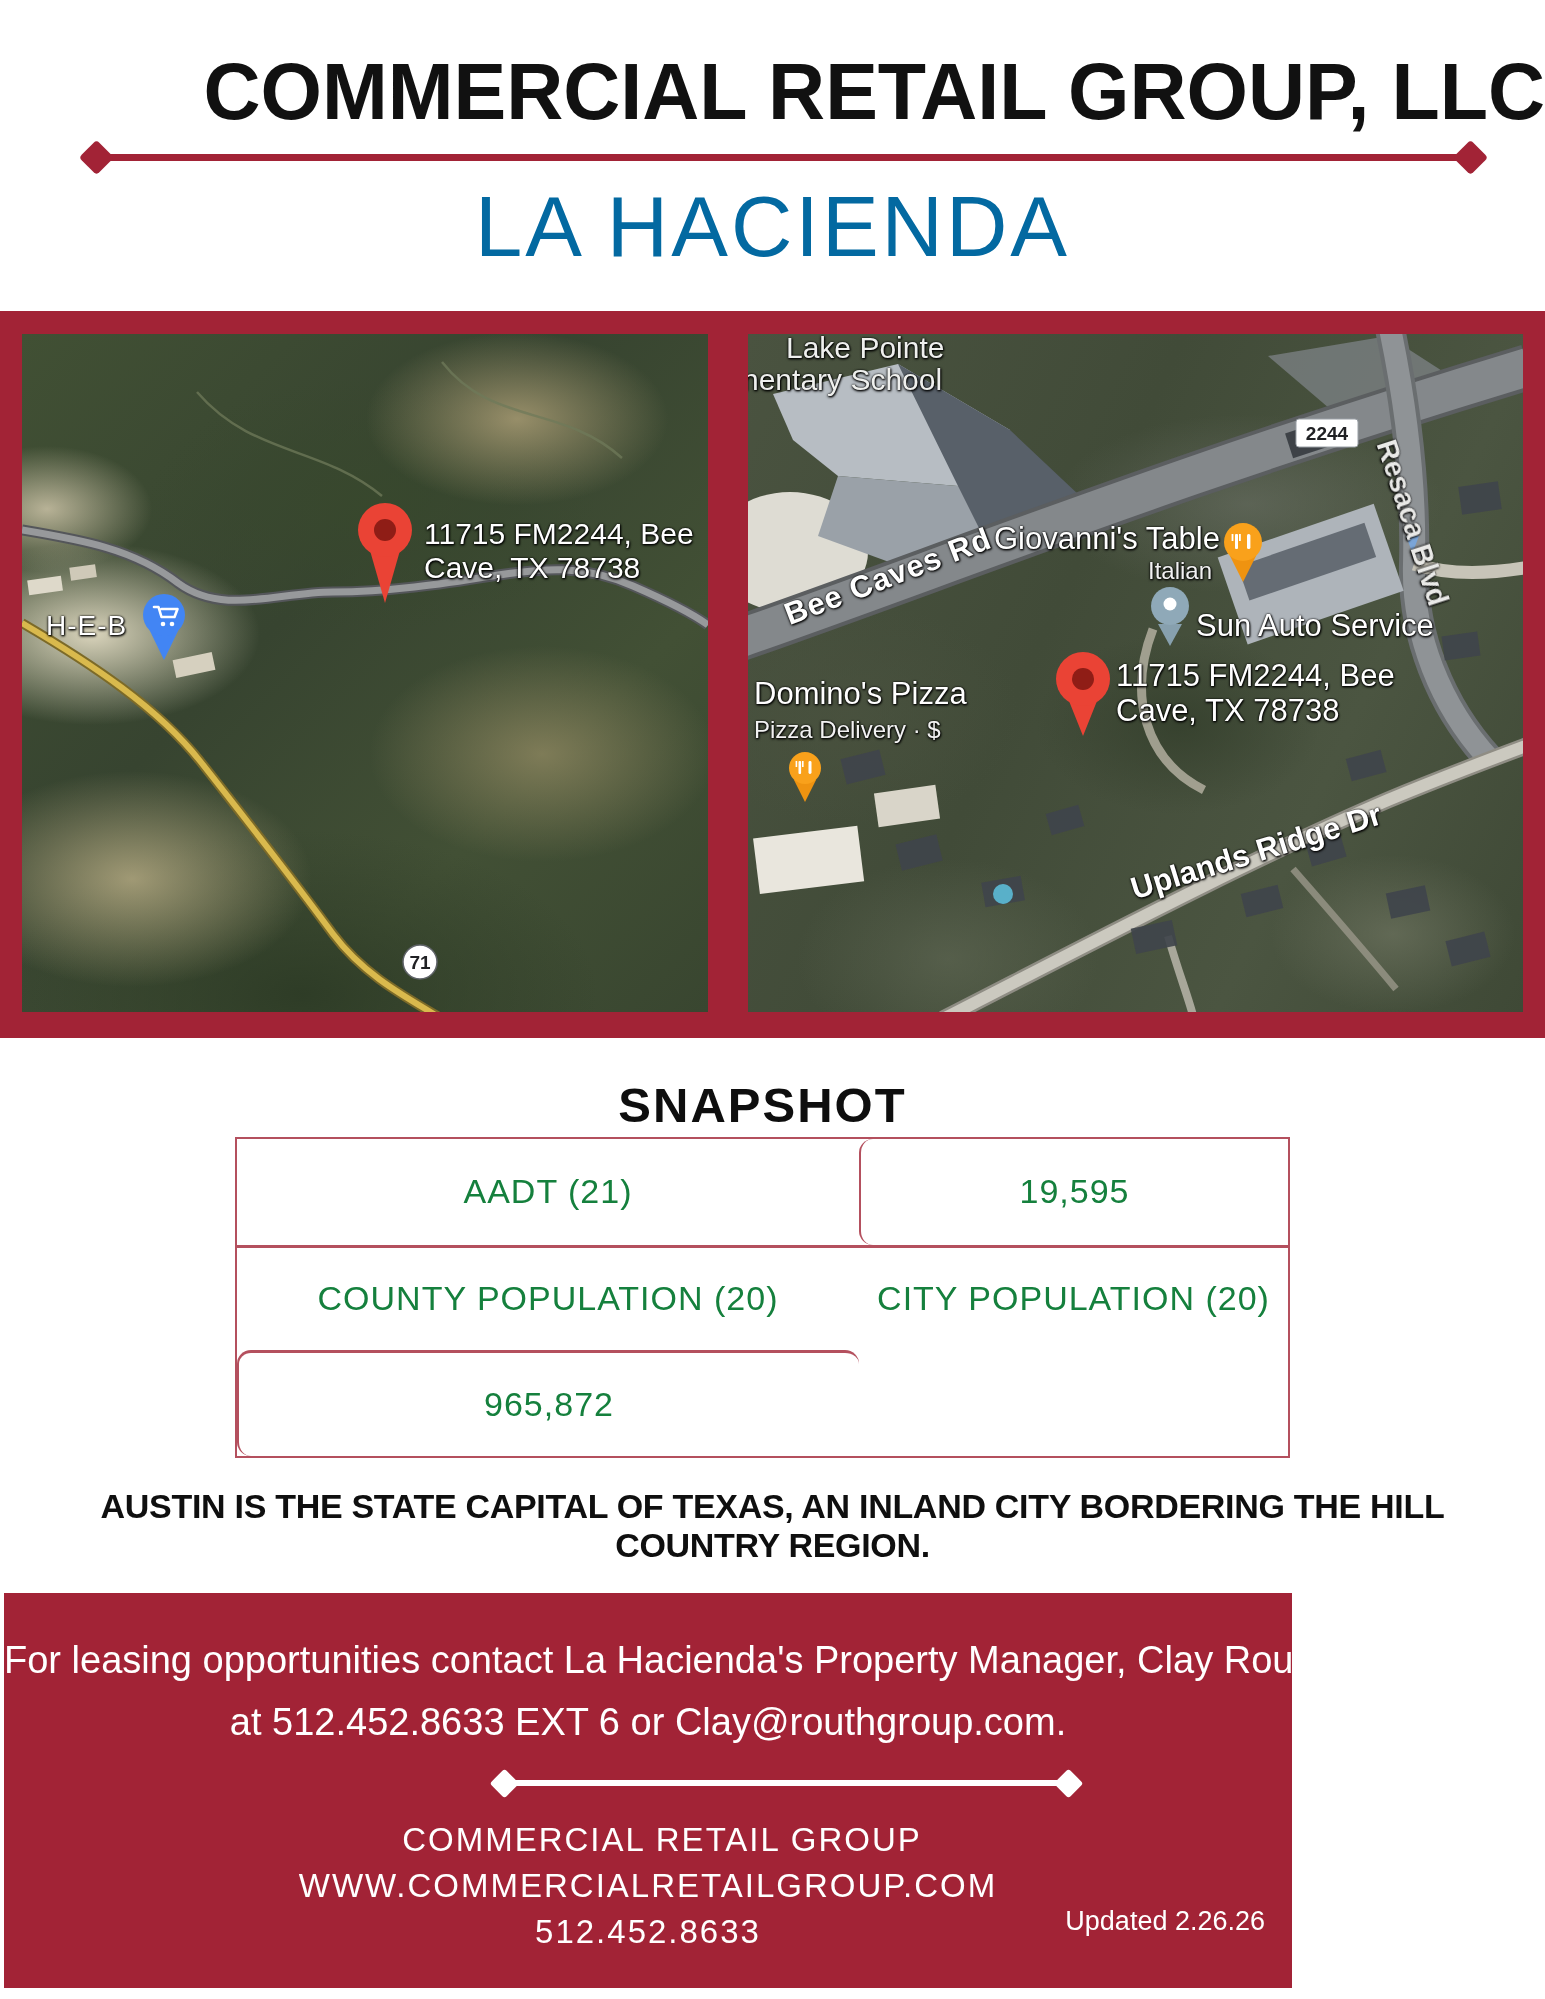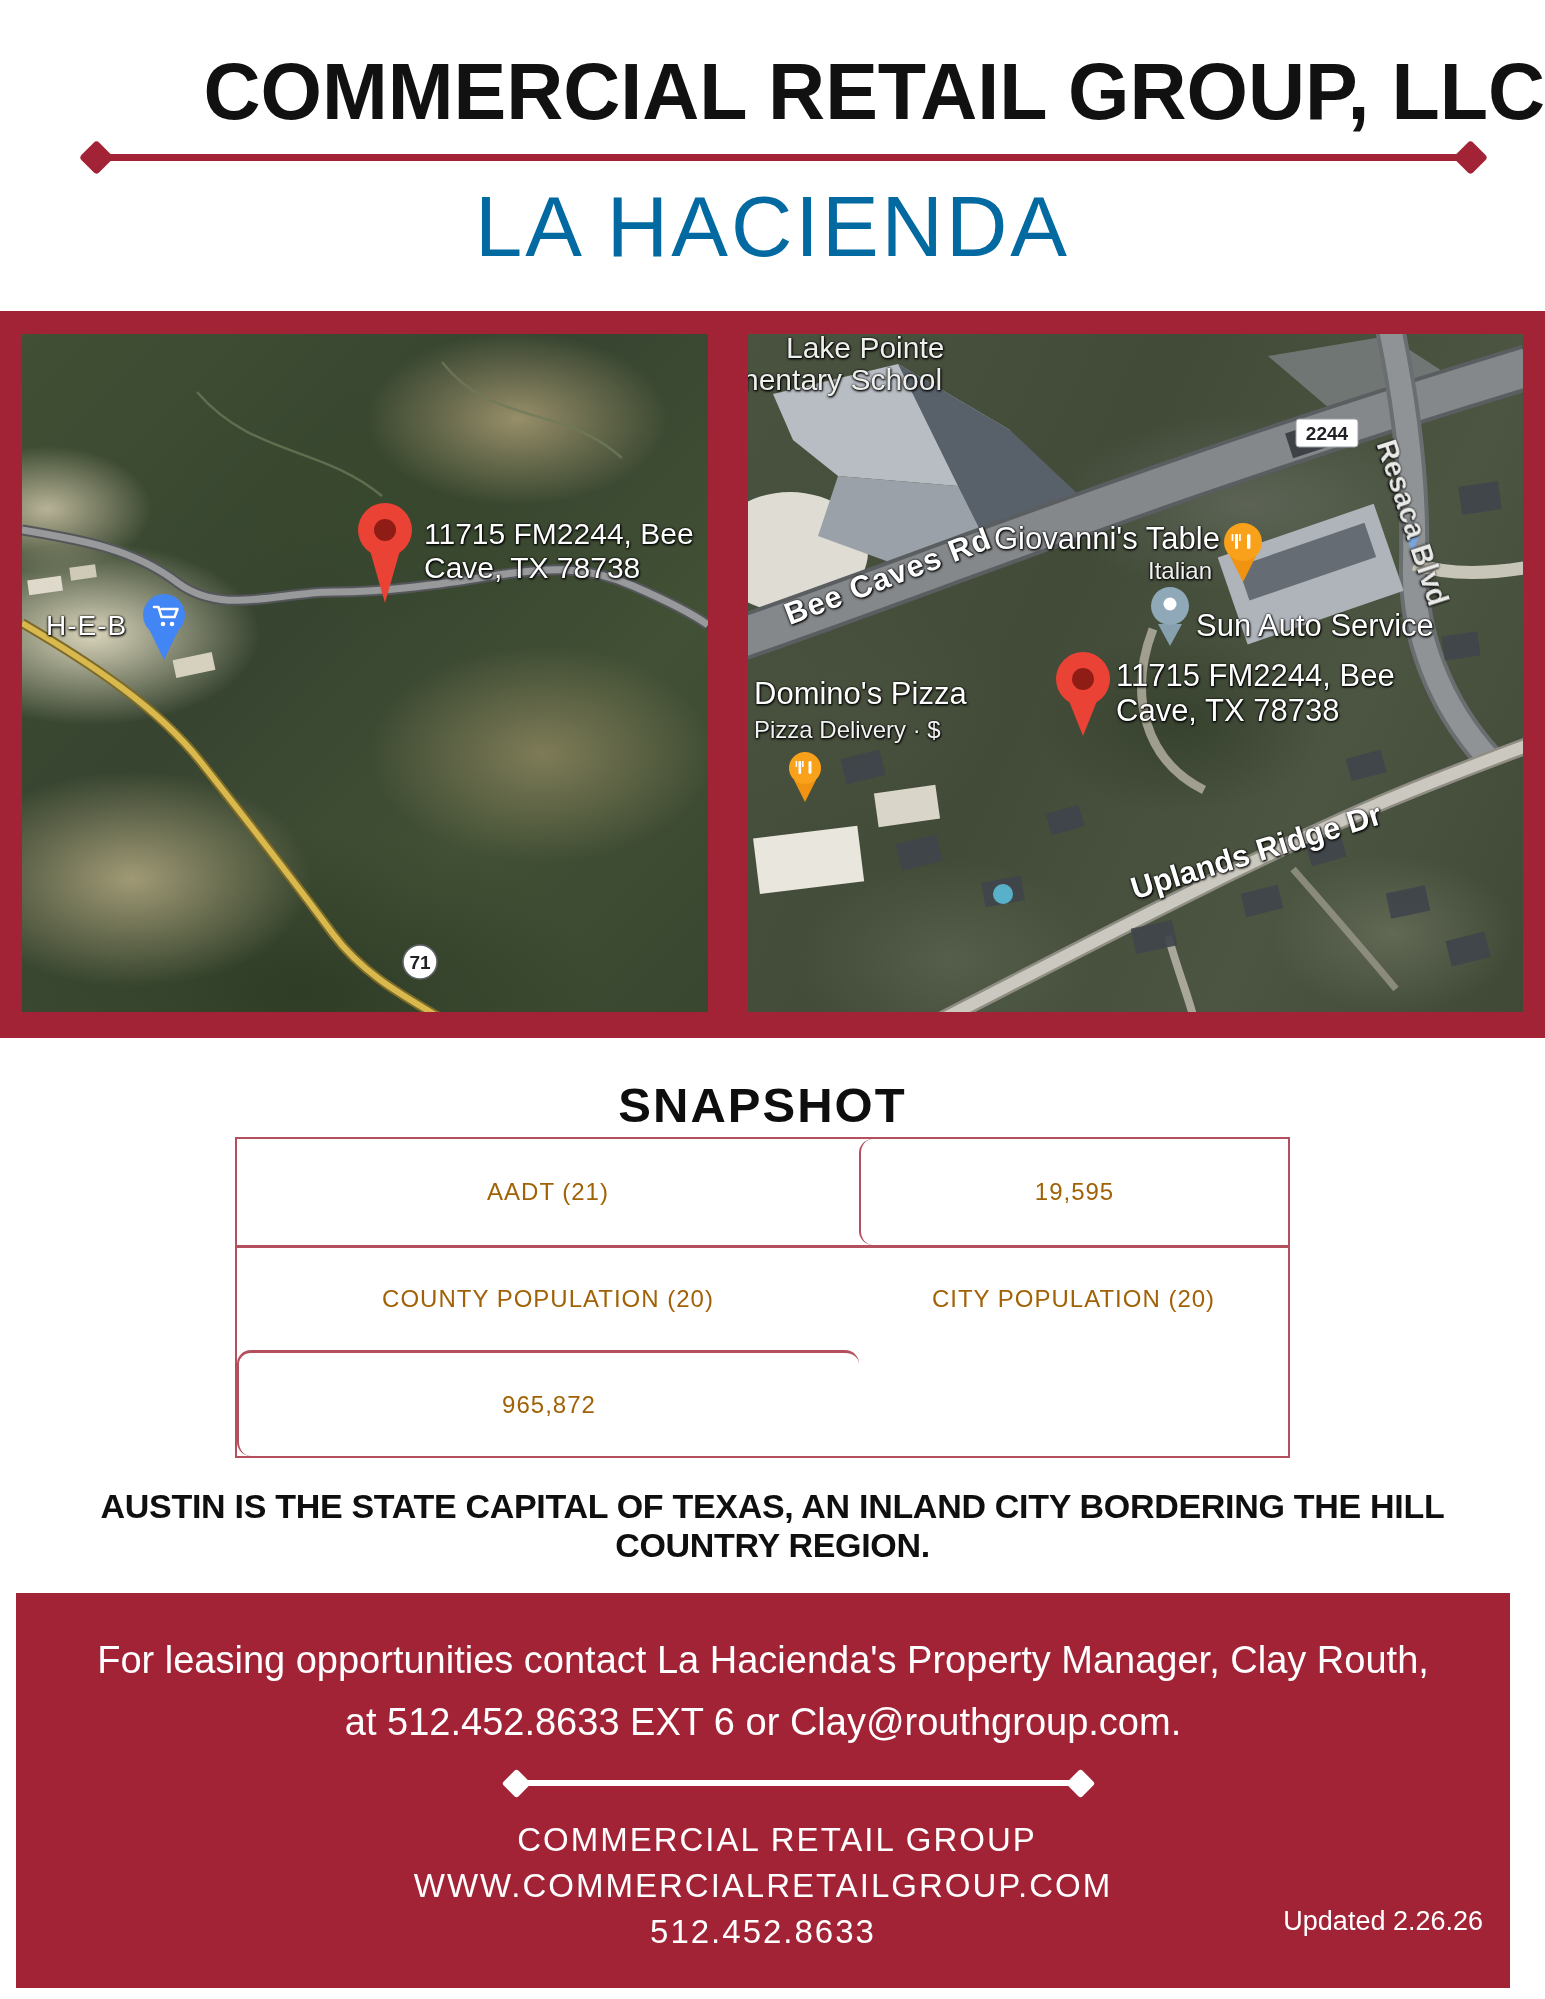--- a/index.html
+++ b/index.html
@@ -97,35 +97,35 @@
     position:absolute;top:1077px;left:235px;width:1055px;
     text-align:center;font-size:49px;font-weight:bold;letter-spacing:2px;color:#0e0e0e;
   }
   .stable{
     position:absolute;left:235px;top:1137px;width:1055px;height:321px;
     border:2px solid var(--tborder);
     display:grid;grid-template-columns:622px 1fr;grid-template-rows:repeat(3,1fr);
   }
   .scell{
     display:flex;align-items:center;justify-content:center;
-    font-size:24px;letter-spacing:1px;color:#a16207;
+    font-size:34px;letter-spacing:1px;color:#15803d;
   }
   .scell.vline{border-left:2px solid var(--tborder);border-radius:14px;}
   .scell.hline{border-top:3px solid var(--tborder);}
 
   
   .austin{
     position:absolute;top:1487px;left:32px;width:1481px;
     text-align:center;font-size:34px;font-weight:bold;line-height:39px;
     letter-spacing:-0.3px;color:#0f0f0f;
   }
 
   
   .footer{
-    position:absolute;top:1593px;left:16px;width:1494px;height:395px;background:var(--red);
+    position:absolute;top:1593px;left:4px;width:1288px;height:395px;background:var(--red);
   }
   .f-text{position:absolute;left:0;width:100%;text-align:center;color:#fff;white-space:nowrap;}
   .f-line1{top:46px;font-size:38px;}
   .f-line2{top:108px;font-size:38px;}
   .divider-bottom{top:178px;left:490px;width:585px;height:24px;position:absolute;}
   .divider-bottom .dia{width:21px;height:21px;border-radius:3px;background:#fff;}
   .divider-bottom .bar{height:6px;background:#fff;}
   .f-company{top:228px;font-size:33px;letter-spacing:2px;padding-left:28px;}
   .f-web{top:274px;font-size:33px;letter-spacing:2px;}
   .f-phone{top:320px;font-size:33px;letter-spacing:2px;}

